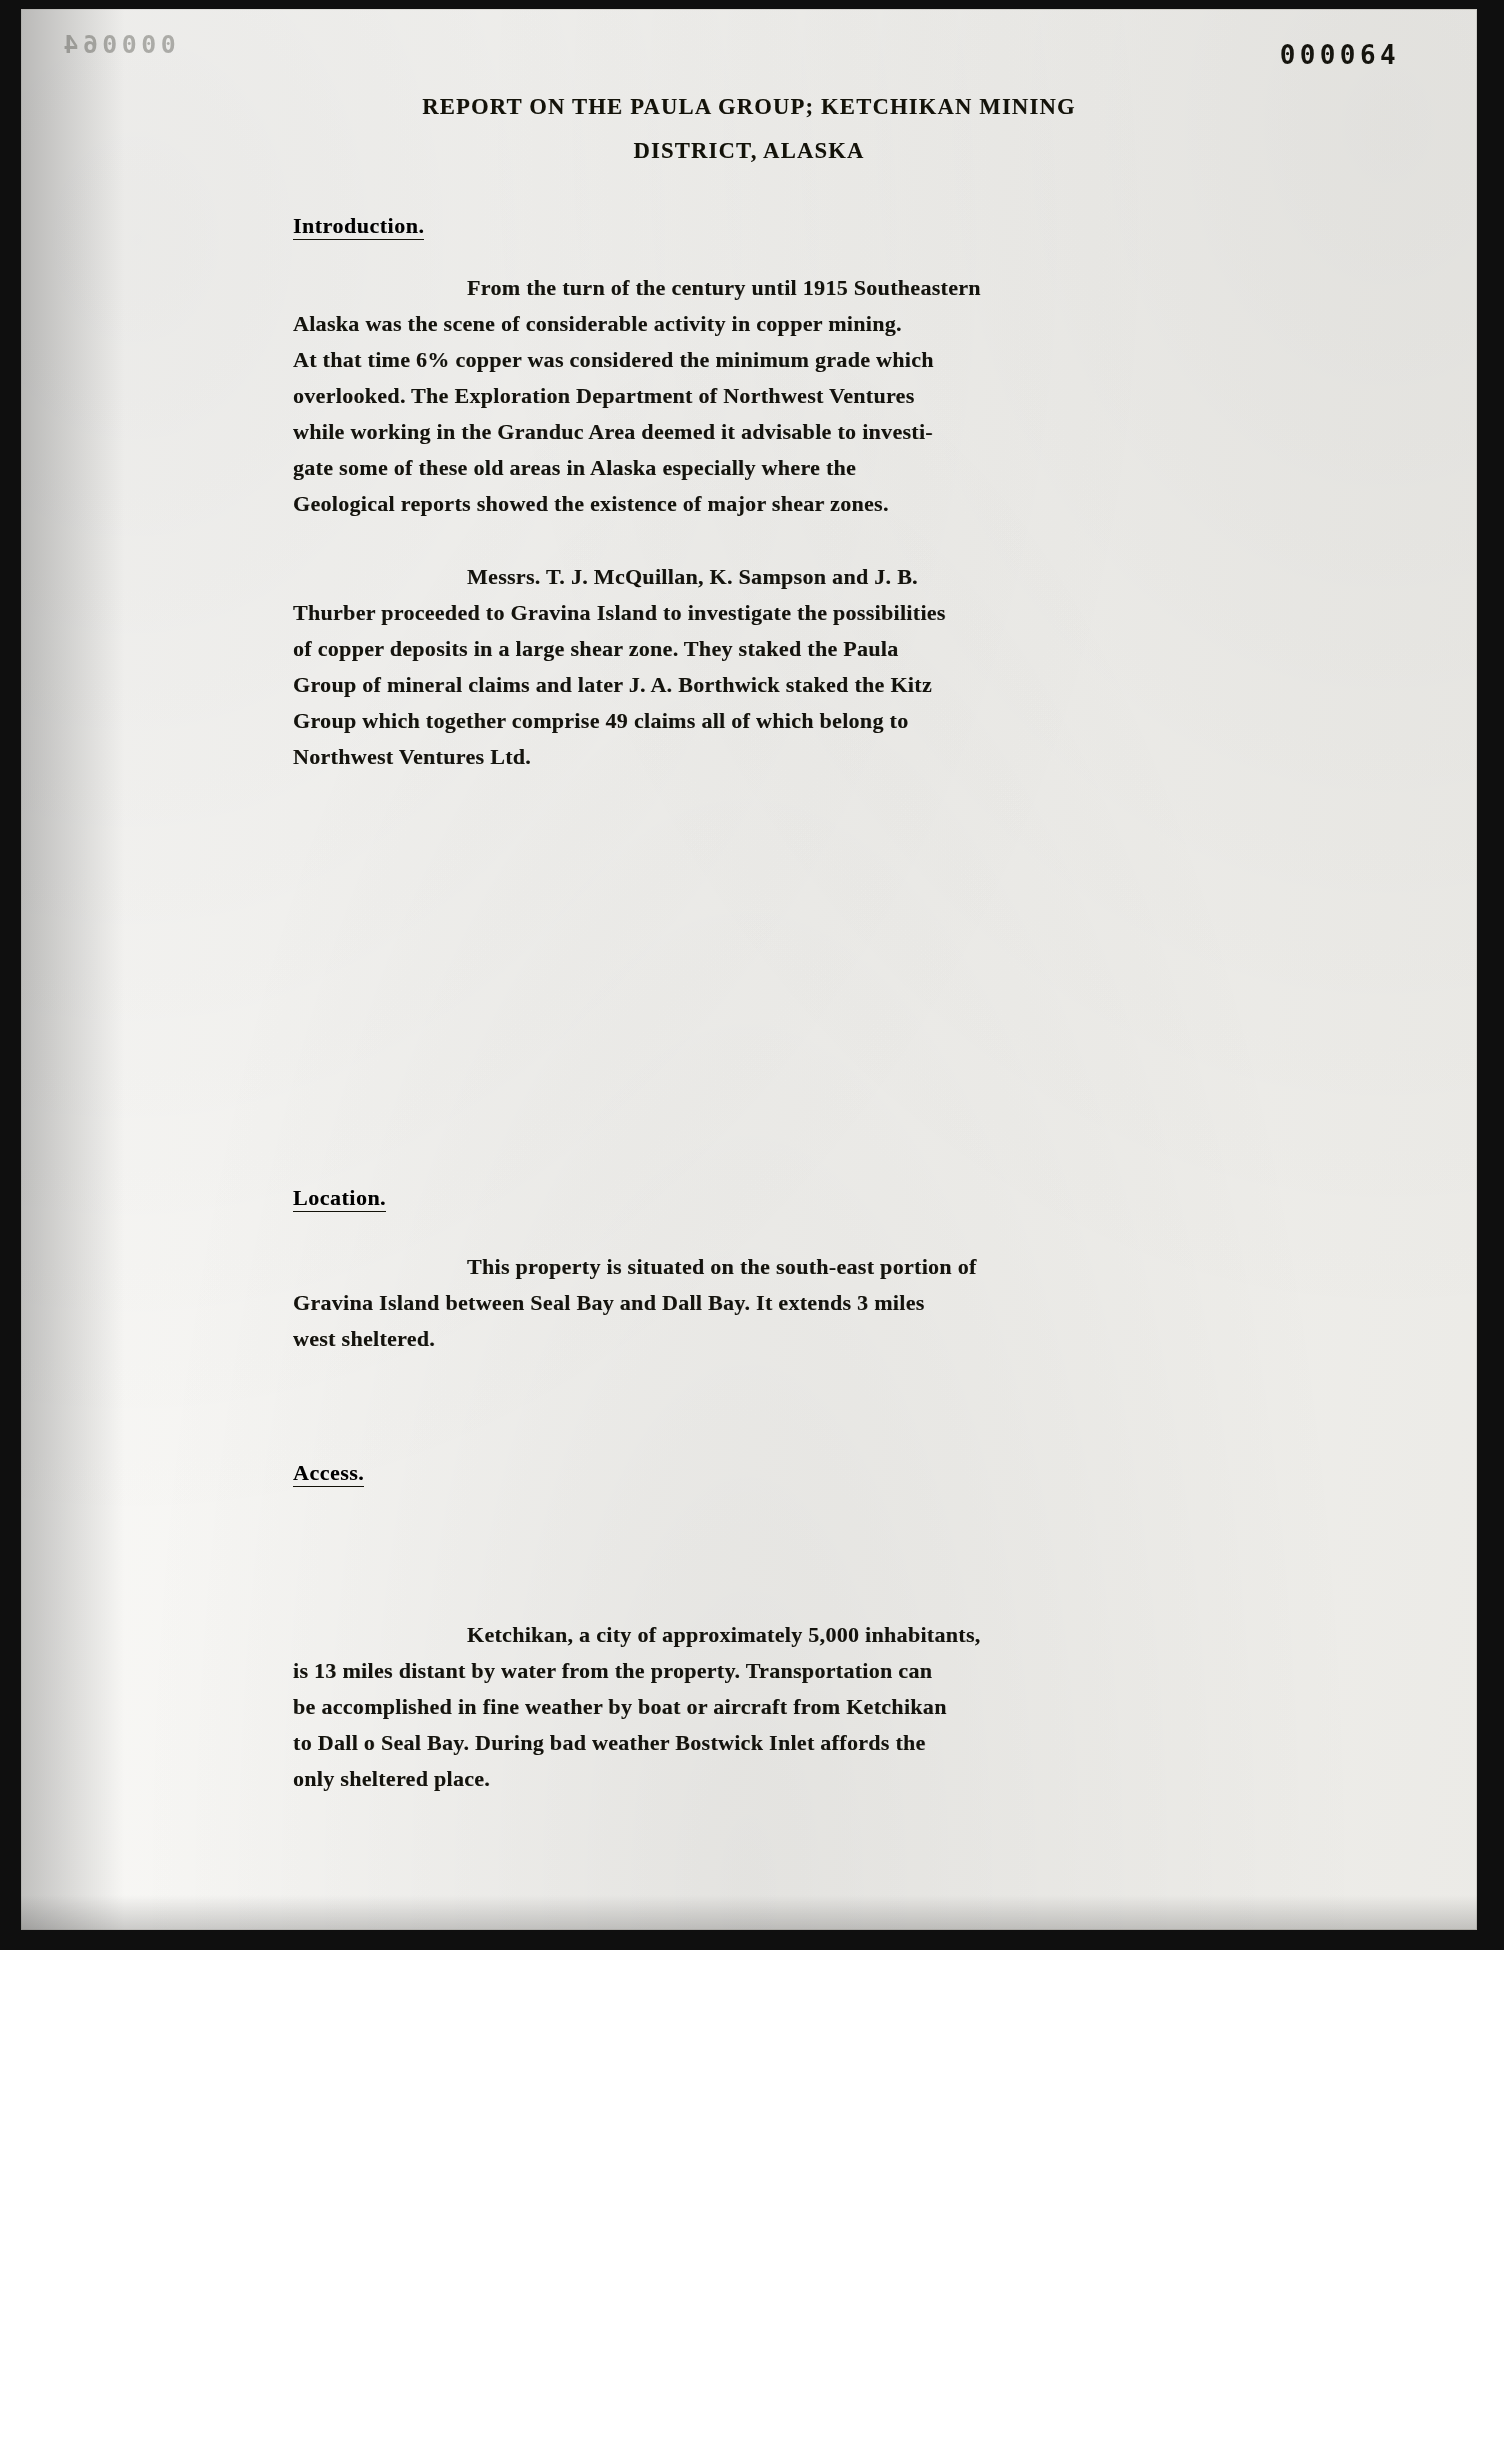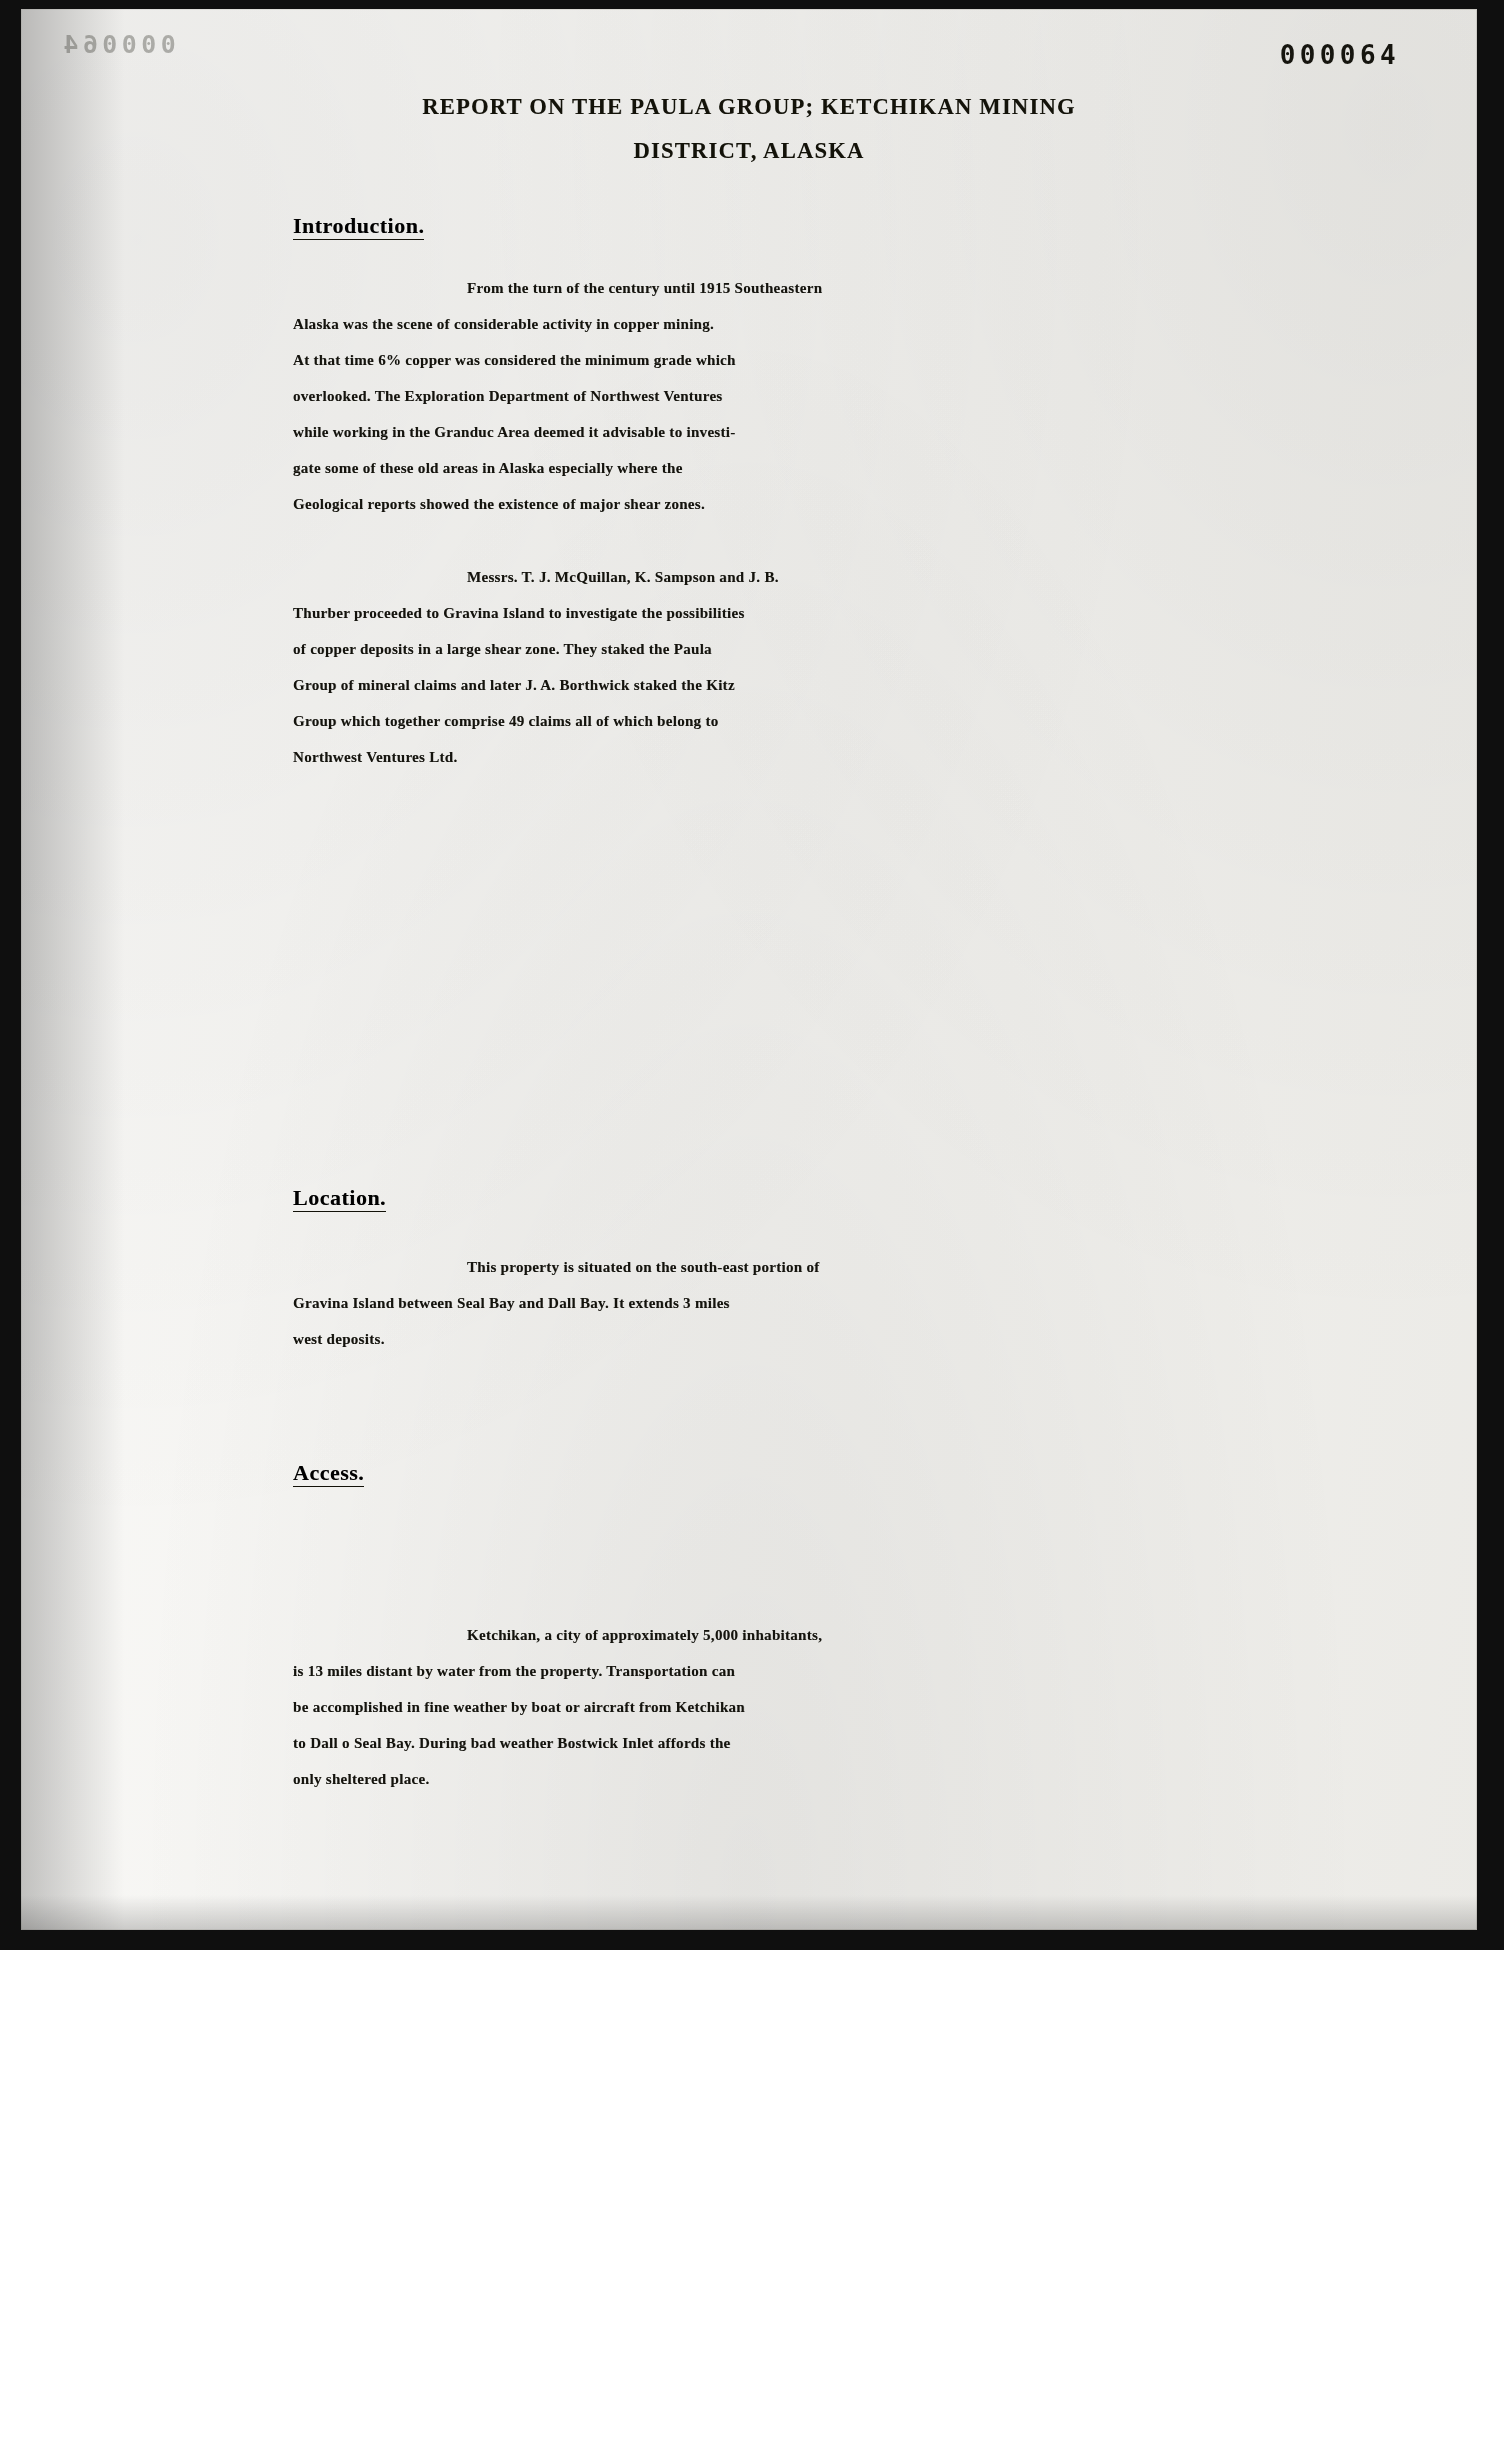--- a/index.html
+++ b/index.html
@@ -118,21 +118,21 @@
     color: #000000;
     border-bottom: 1.7px solid #131209;
     padding-bottom: 0.9px;
     line-height: 1.1;
   }
 
   .para {
     position: absolute;
     left: 272px;
     width: 1106px;
-    font-size: 15px;
+    font-size: 22px;
     line-height: 36px;
     letter-spacing: 0.3px;
     font-weight: 600;
     color: #14130d;
     text-align: left;
   }
   .para .indent {
     display: inline-block;
     width: 174px;
   }
@@ -192,21 +192,21 @@
         <span class="line">Group of mineral claims and later J. A. Borthwick staked the Kitz</span>
         <span class="line">Group which together comprise 49 claims all of which belong to</span>
         <span class="line">Northwest Ventures Ltd.</span>
       </div>
 
       <div class="heading" style="top: 1177px;">Location.</div>
 
       <div class="para" style="top: 1240px;">
         <span class="line"><span class="indent"></span><span>This property is situated on the south-east portion of</span></span>
         <span class="line">Gravina Island between Seal Bay and Dall Bay.  It extends 3 miles</span>
-        <span class="line">west deposits.</span>
+        <span class="line">west sheltered.</span>
       </div>
 
       <div class="heading" style="top: 1452px;">Access.</div>
 
       <div class="para" style="top: 1608px;">
         <span class="line"><span class="indent"></span><span>Ketchikan, a city of approximately 5,000 inhabitants,</span></span>
         <span class="line">is 13 miles distant by water from the property.  Transportation can</span>
         <span class="line">be accomplished in fine weather by boat or aircraft from Ketchikan</span>
         <span class="line">to Dall o  Seal Bay.  During bad weather Bostwick Inlet affords the</span>
         <span class="line">only sheltered place.</span>

